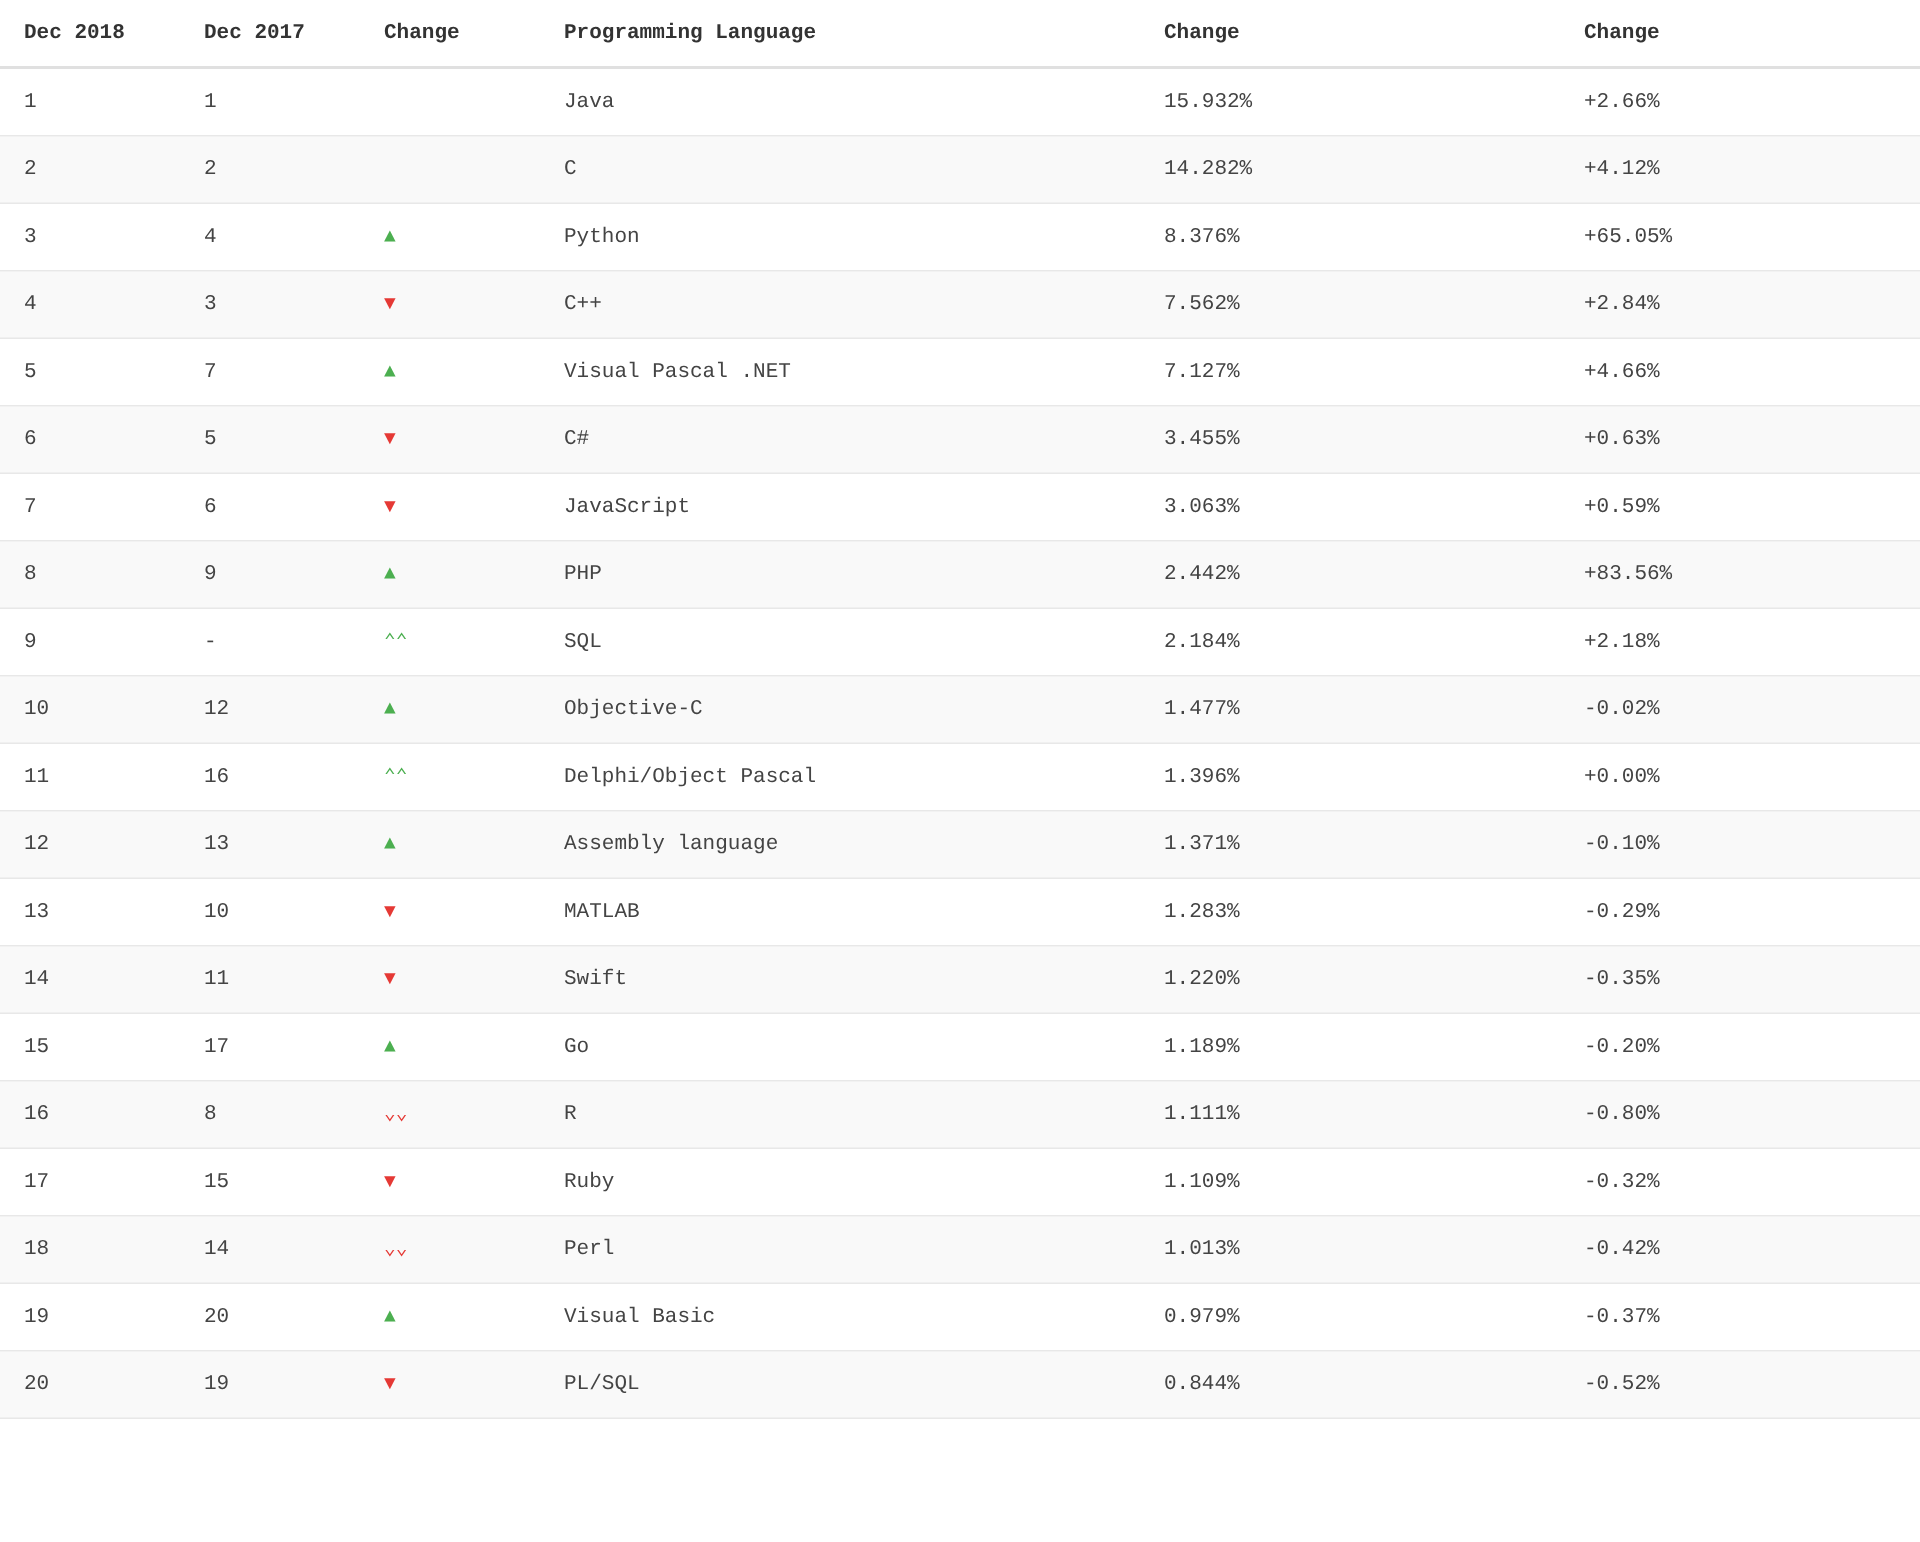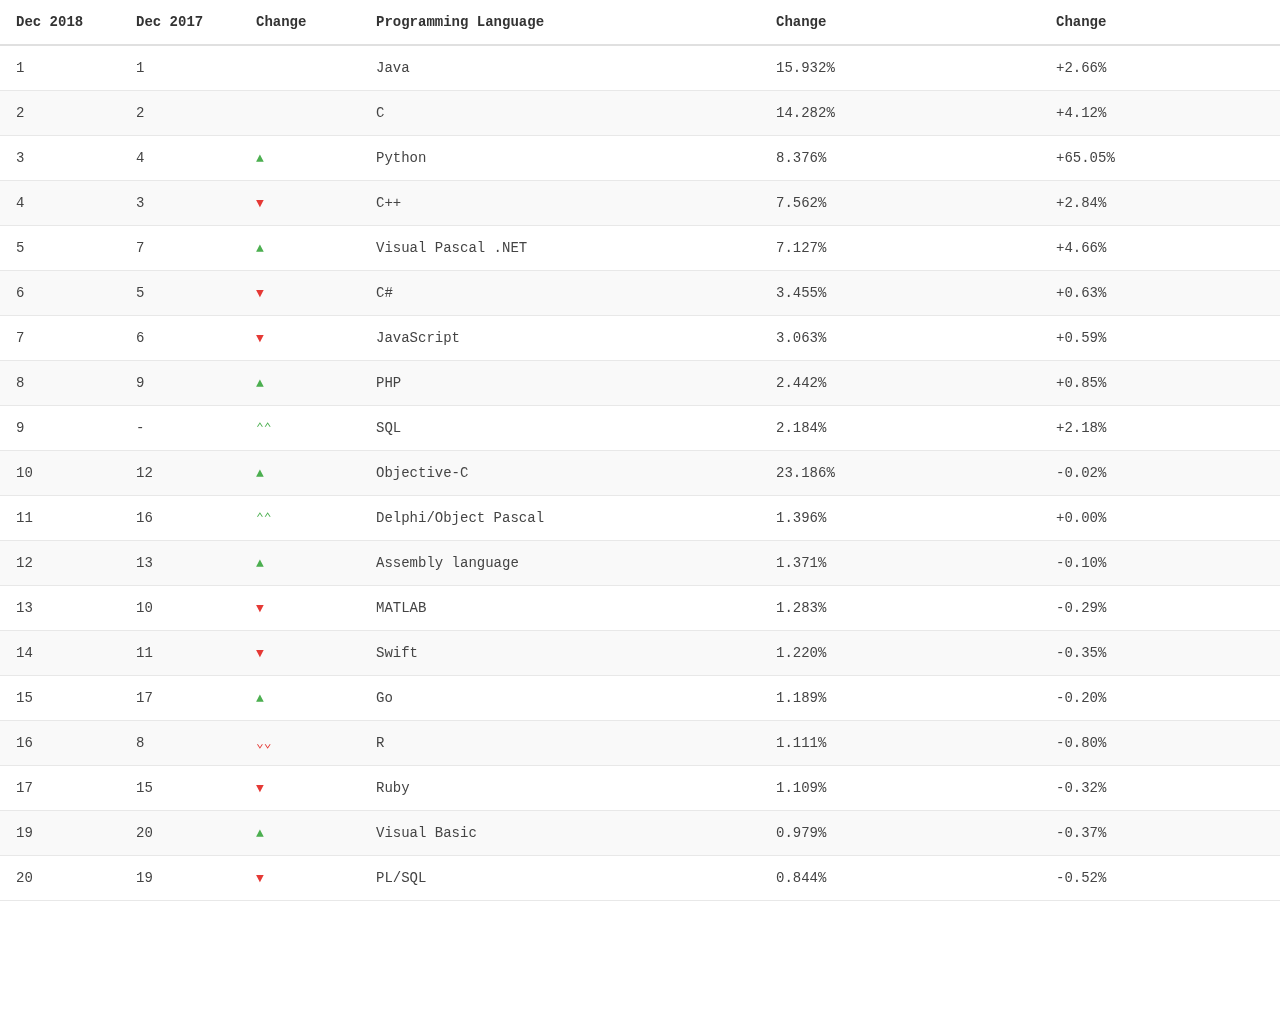--- a/index.html
+++ b/index.html
@@ -154,36 +154,36 @@
       <td>JavaScript</td>
       <td>3.063%</td>
       <td>+0.59%</td>
     </tr>
         <tr>
       <td>8</td>
       <td>9</td>
       <td><span class="arrow-up">▲</span></td>
       <td>PHP</td>
       <td>2.442%</td>
-      <td>+0.85%</td>
+      <td>+83.56%</td>
     </tr>
         <tr>
       <td>9</td>
       <td>-</td>
       <td><span class="double-arrow-up">⌃⌃</span></td>
       <td>SQL</td>
       <td>2.184%</td>
       <td>+2.18%</td>
     </tr>
         <tr>
       <td>10</td>
       <td>12</td>
       <td><span class="arrow-up">▲</span></td>
       <td>Objective-C</td>
-      <td>23.186%</td>
+      <td>1.477%</td>
       <td>-0.02%</td>
     </tr>
         <tr>
       <td>11</td>
       <td>16</td>
       <td><span class="double-arrow-up">⌃⌃</span></td>
       <td>Delphi/Object Pascal</td>
       <td>1.396%</td>
       <td>+0.00%</td>
     </tr>
@@ -229,20 +229,28 @@
     </tr>
         <tr>
       <td>17</td>
       <td>15</td>
       <td><span class="arrow-down">▼</span></td>
       <td>Ruby</td>
       <td>1.109%</td>
       <td>-0.32%</td>
     </tr>
         <tr>
+      <td>18</td>
+      <td>14</td>
+      <td><span class="double-arrow-down">⌄⌄</span></td>
+      <td>Perl</td>
+      <td>1.013%</td>
+      <td>-0.42%</td>
+    </tr>
+        <tr>
       <td>19</td>
       <td>20</td>
       <td><span class="arrow-up">▲</span></td>
       <td>Visual Basic</td>
       <td>0.979%</td>
       <td>-0.37%</td>
     </tr>
         <tr>
       <td>20</td>
       <td>19</td>

